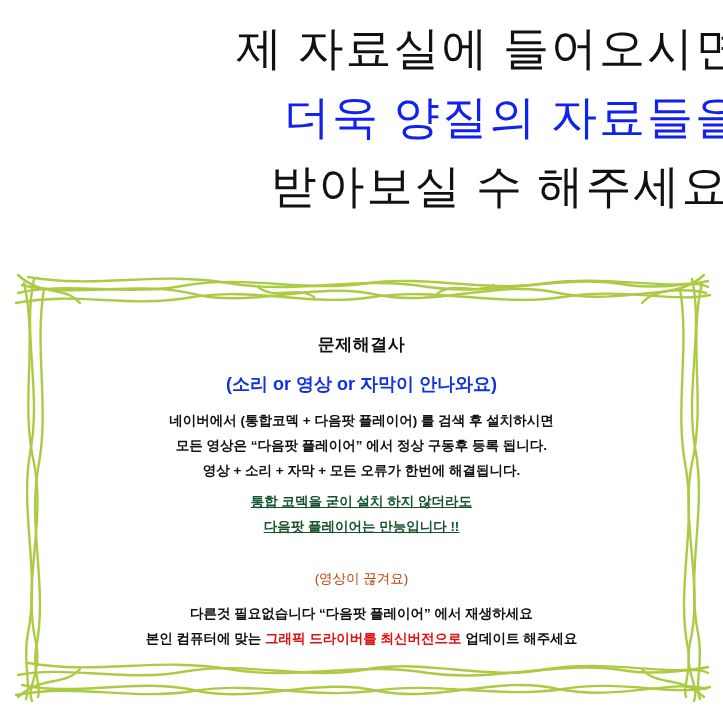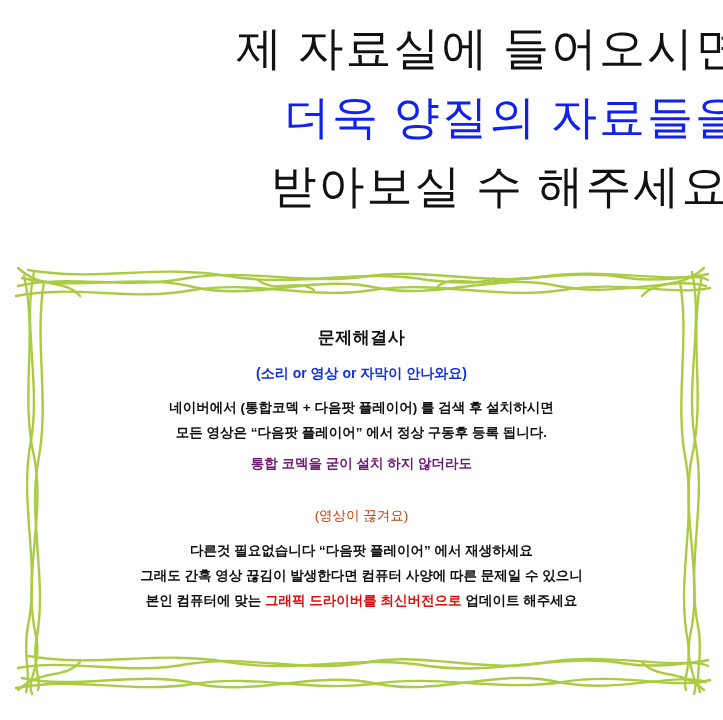--- a/index.html
+++ b/index.html
@@ -38,21 +38,21 @@
     white-space: nowrap;
   }
   .headline-line.l1 { color: #111111; }
   .headline-line.l2 { color: #1122ee; padding-left: 7px; }
   .headline-line.l3 { color: #111111; }
 
   
   .frame-wrap {
     position: absolute;
     left: 8px;
-    top: 256px;
+    top: 263px;
     width: 707px;
     height: 444px;
   }
   .frame-svg {
     position: absolute;
     left: 0;
     top: 0;
     width: 707px;
     height: 444px;
   }
@@ -67,33 +67,34 @@
     font-family: "Liberation Sans", sans-serif;
   }
   .note-title {
     font-size: 17px;
     font-weight: bold;
     color: #111111;
     margin-bottom: 16px;
     letter-spacing: 0.5px;
   }
   .note-sub {
-    font-size: 14px;
+    font-size: 18px;
     font-weight: bold;
     color: #1133dd;
     margin-bottom: 13px;
   }
   .note-line {
     font-size: 13.5px;
     color: #111111;
     line-height: 1.85;
     font-weight: bold;
   }
   .note-line.red {
-    color: #701a75;
+    color: #14532d;
+    text-decoration: underline;
   }
   .gap-big { height: 30px; }
   .gap-small { height: 6px; }
   .note-sub2 {
     font-size: 13.5px;
     font-weight: normal;
     color: #c2410c;
     margin-bottom: 14px;
   }
   .inline-red { color: #e01010; }
@@ -140,27 +141,28 @@
         <path d="M250 24 C268 38, 288 22, 306 34"></path>
       </g>
     </svg>
 
     <div class="note">
       <div class="note-title">문제해결사</div>
 
       <div class="note-sub">(소리 or 영상 or 자막이 안나와요)</div>
       <div class="note-line">네이버에서 (통합코덱 + 다음팟 플레이어) 를 검색 후 설치하시면</div>
       <div class="note-line">모든 영상은 “다음팟 플레이어” 에서 정상 구동후 등록 됩니다.</div>
+      <div class="note-line">영상 + 소리 + 자막 + 모든 오류가 한번에 해결됩니다.</div>
       <div class="gap-small"></div>
       <div class="note-line red">통합 코덱을 굳이 설치 하지 않더라도</div>
+      <div class="note-line red">다음팟 플레이어는 만능입니다 !!</div>
 
       <div class="gap-big"></div>
 
       <div class="note-sub2">(영상이 끊겨요)</div>
       <div class="note-line">다른것 필요없습니다  “다음팟 플레이어” 에서 재생하세요</div>
-      <div class="note-line">그래도 간혹 영상 끊김이 발생한다면 컴퓨터 사양에 따른 문제일 수 있으니</div>
       <div class="note-line">
         <span class="inline-black">본인 컴퓨터에 맞는 </span><span class="inline-red">그래픽 드라이버를 최신버전으로</span><span class="inline-black"> 업데이트 해주세요</span>
       </div>
     </div>
   </div>
 
 </div>
 
 </body></html>

